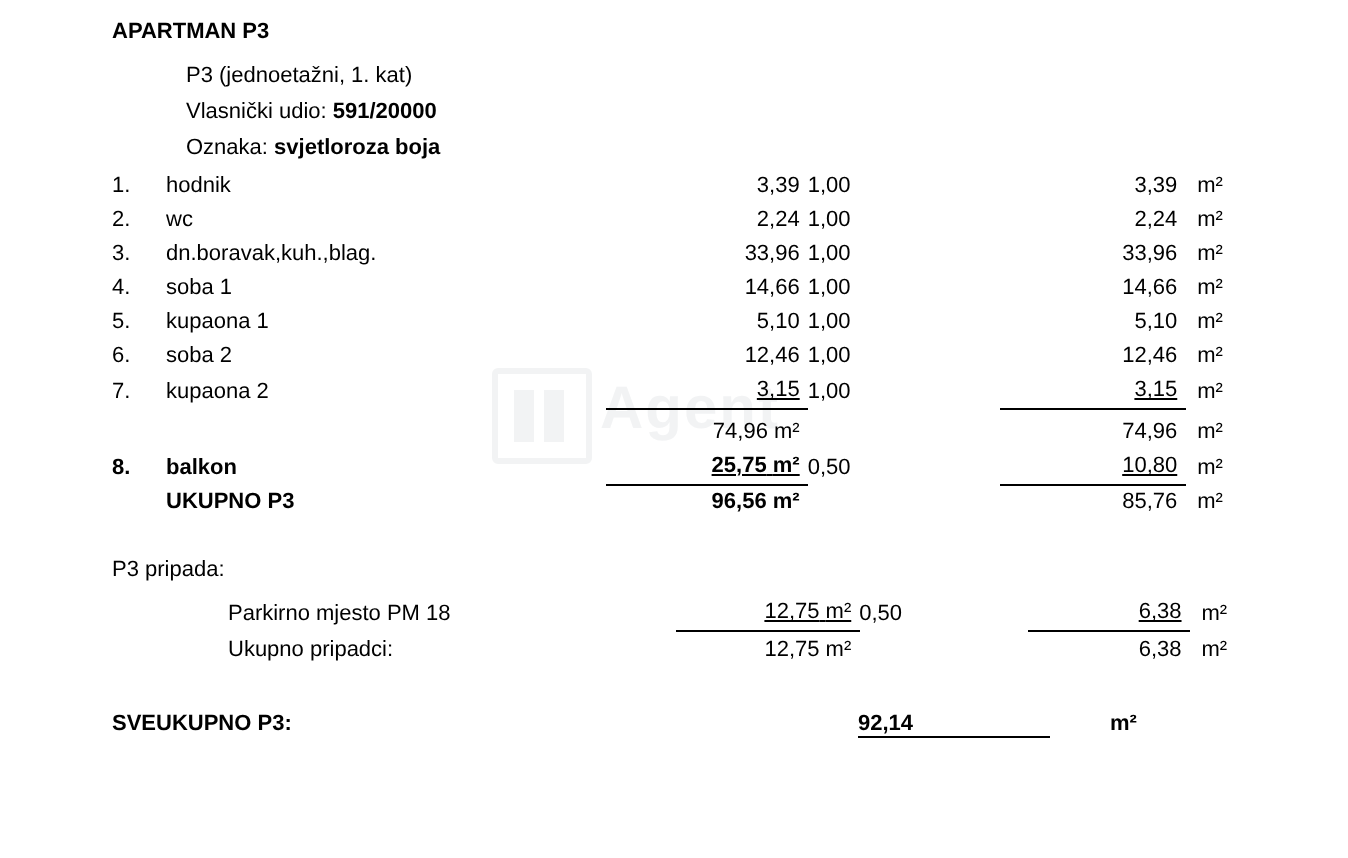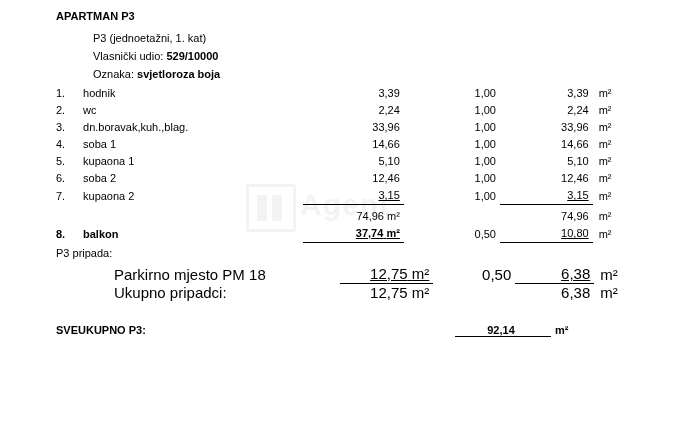--- a/index.html
+++ b/index.html
@@ -100,63 +100,63 @@
   table.rooms td {
     padding: 0;
     font-size: 11px;
     line-height: 17px;
     vertical-align: bottom;
     white-space: nowrap;
   }
   .c-num   { width: 28px; }
   .c-name  { width: 226px; }
   .c-area  { width: 100px; text-align: right; padding-right: 4px !important; }
-  .c-coef  { width: 96px; text-align: right; padding-right: 4px !important; }
+  .c-coef  { width: 96px; text-align: left; padding-right: 4px !important; }
   .c-tot   { width: 92px; text-align: right; padding-right: 4px !important; }
   .c-unit  { width: 26px; text-align: left; padding-left: 6px !important; }
   .uline-cell {
     border-bottom: 1px solid #000;
     text-decoration: underline;
   }
   tr.subtotal td { padding-top: 3px; }
   .bold { font-weight: bold; }
   .pripada {
-    margin: 3px 0 4px 56px;
+    margin: 18px 0 4px 56px;
     line-height: 15px;
   }
   table.extras {
     margin-left: 56px;
     border-collapse: collapse;
     width: 568px;
   }
   table.extras td {
     padding: 0;
-    font-size: 15px;
+    font-size: 11px;
     line-height: 18px;
     vertical-align: bottom;
     white-space: nowrap;
   }
   .e-name { width: 254px; padding-left: 58px !important; }
   .grand {
     margin: 22px 10px 0 0;
     position: relative;
     height: 20px;
   }
   .grand .g-label {
     position: absolute;
     left: 56px;
     top: 0;
     font-weight: bold;
   }
   .grand .g-value {
     position: absolute;
-    left: 455px;
+    left: 429px;
     top: 0;
     width: 92px;
-    text-align: center;
+    text-align: left;
     font-weight: bold;
     border-bottom: 1px solid #000;
     padding-right: 4px;
   }
   .grand .g-unit {
     position: absolute;
     left: 555px;
     top: 0;
     font-weight: bold;
   }
@@ -173,21 +173,21 @@
 
   <div class="content">
 
     <div class="title">APARTMAN P3</div>
 
     <div class="line">
       <span class="lbl">P3 (jednoetažni, 1. kat)</span>
     </div>
     <div class="line">
       <span class="lbl">Vlasnički udio:</span>
-      <span class="val">529/10000</span>
+      <span class="val">591/20000</span>
     </div>
     <div class="line">
       <span class="lbl">Oznaka:</span>
       <span class="val">svjetloroza boja</span>
     </div>
 
 
     <table class="rooms">
       <tbody>
           <tr>
@@ -252,26 +252,34 @@
         <td class="c-name"></td>
         <td class="c-area"><span>74,96</span> <span class="unit">m²</span></td>
         <td class="c-coef"></td>
         <td class="c-tot">74,96</td>
         <td class="c-unit">m²</td>
       </tr>
 
       <tr class="bold">
         <td class="c-num">8.</td>
         <td class="c-name">balkon</td>
-        <td class="c-area uline-cell"><span>37,74</span> <span>m²</span></td>
+        <td class="c-area uline-cell"><span>25,75</span> <span>m²</span></td>
         <td class="c-coef" style="font-weight:normal">0,50</td>
         <td class="c-tot uline-cell" style="font-weight:normal">10,80</td>
         <td class="c-unit" style="font-weight:normal">m²</td>
       </tr>
 
+      <tr class="bold">
+        <td class="c-num"></td>
+        <td class="c-name">UKUPNO P3</td>
+        <td class="c-area"><span>96,56</span> <span>m²</span></td>
+        <td class="c-coef"></td>
+        <td class="c-tot" style="font-weight:normal">85,76</td>
+        <td class="c-unit" style="font-weight:normal">m²</td>
+      </tr>
     </tbody>
       </table>
 
     <div class="pripada">P3 pripada:</div>
 
     <table class="extras">
       <tbody>
           <tr>
         <td class="e-name">Parkirno mjesto PM 18</td>
         <td class="c-area uline-cell"><span>12,75</span> <span>m²</span></td>

